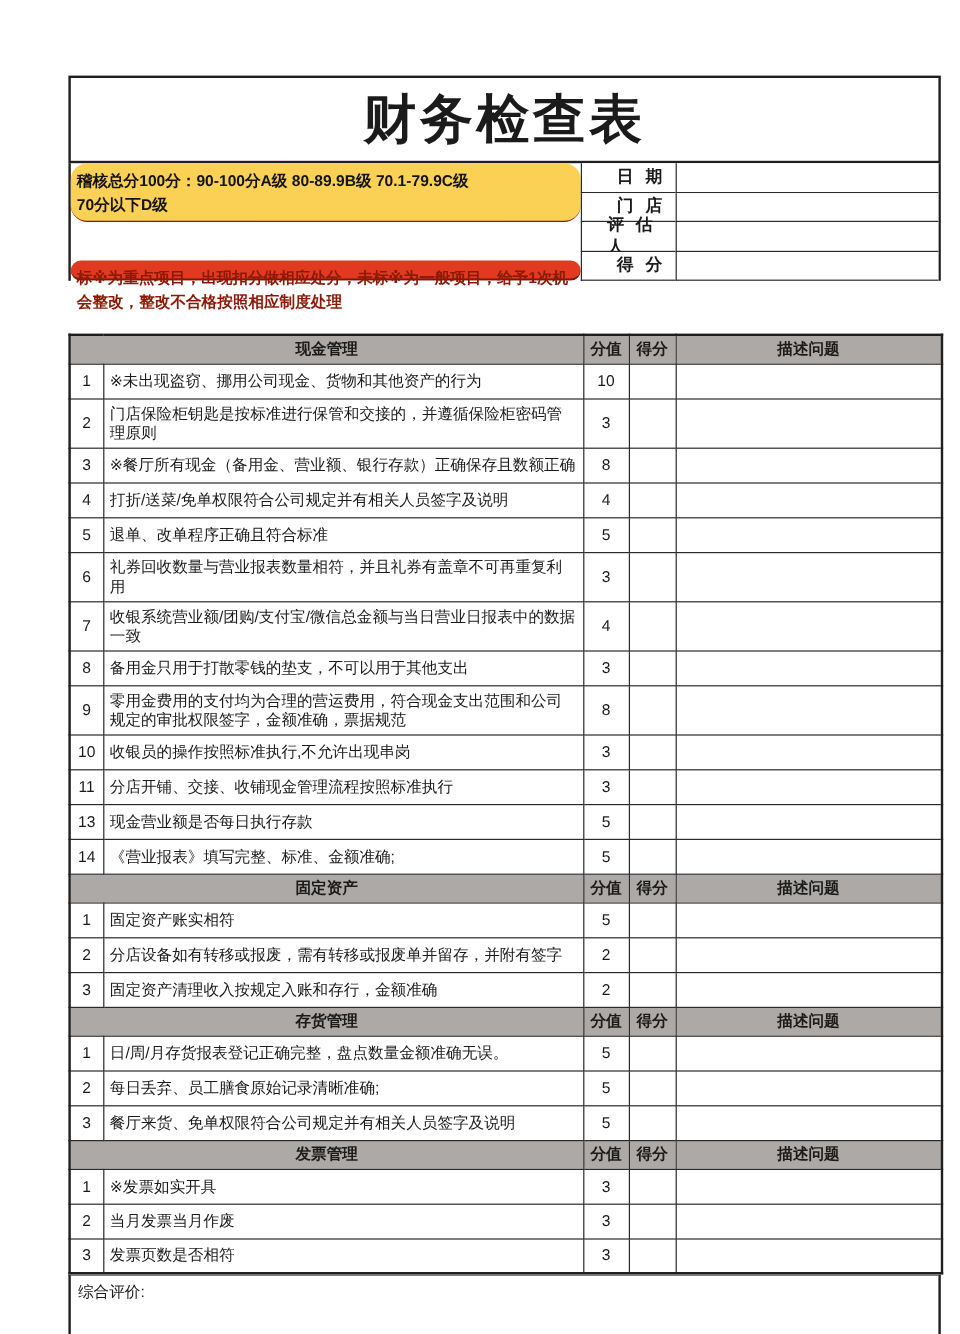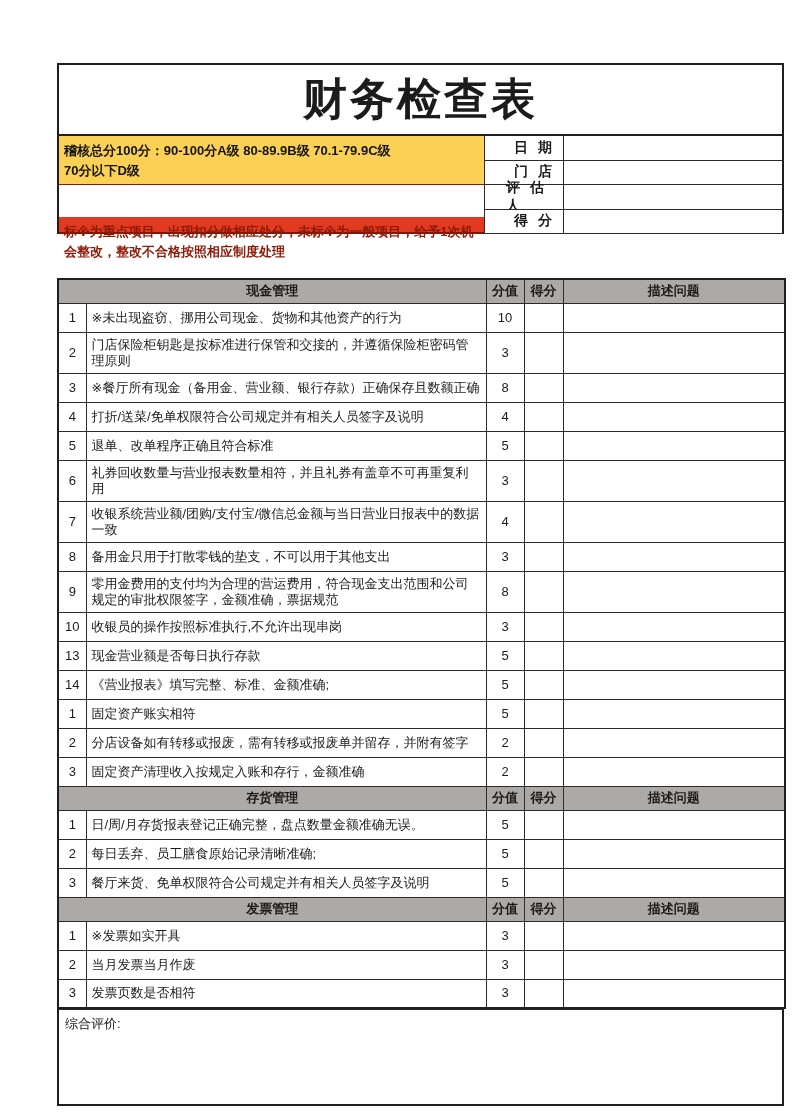--- a/index.html
+++ b/index.html
@@ -8,21 +8,21 @@
   .sheet { position:absolute; left:57px; top:63px; width:727px; }
 
   .title-box { border:2px solid #1f1f1f; height:73px; display:flex;
     align-items:center; justify-content:center; font-size:44px; font-weight:900;
     letter-spacing:3px; background:#fff; }
 
   .info-grid { display:grid; grid-template-columns:425px 79px 1fr;
     grid-template-rows:24.5px 24.5px 24.5px 24.5px;
     border-left:2px solid #1f1f1f; border-right:2px solid #1f1f1f; }
   .note { font-weight:bold; font-size:13px; line-height:1.55; padding:5px 6px 2px 5px;
-    white-space:pre-line; border-bottom:1px solid #5a1a10; }
+    white-space:pre-line; border-bottom:1px solid #5a1a10;border-radius:14px; }
   .note-grading { grid-column:1; grid-row:1/3; background:#FBD155; color:#141414;
     border-bottom:1px solid #8C1A06; }
   .note-priority { grid-column:1; grid-row:3/5; background:#E23A20; color:#8C1A06;
     border-bottom:2px solid #7a170b;margin-top:32px; }
   .info-label { grid-column:2; background:#fff; border-left:1px solid #2b2b2b;
     border-bottom:1px solid #2b2b2b; display:flex; align-items:center;
     justify-content:center; font-weight:bold; font-size:14px; letter-spacing:3px;
     padding-left:21px; }
   .info-value { grid-column:3; background:#fff; border-left:1px solid #2b2b2b;
     border-bottom:1px solid #2b2b2b; }
@@ -146,32 +146,45 @@
           <td class="c1"></td>
         </tr>
         <tr>
           <td class="c0">10</td>
           <td class="c1">收银员的操作按照标准执行,不允许出现串岗</td>
           <td class="c2">3</td>
           <td class="c2"></td>
           <td class="c1"></td>
         </tr>
         <tr>
+          <td class="c0">11</td>
+          <td class="c1">分店开铺、交接、收铺现金管理流程按照标准执行</td>
+          <td class="c2">3</td>
+          <td class="c2"></td>
+          <td class="c1"></td>
+        </tr>
+        <tr>
           <td class="c0">13</td>
           <td class="c1">现金营业额是否每日执行存款</td>
           <td class="c2">5</td>
           <td class="c2"></td>
           <td class="c1"></td>
         </tr>
         <tr>
           <td class="c0">14</td>
           <td class="c1">《营业报表》填写完整、标准、金额准确;</td>
           <td class="c2">5</td>
           <td class="c2"></td>
           <td class="c1"></td>
+        </tr>
+        <tr class="section-row">
+          <td colspan="2">固定资产</td>
+          <td>分值</td>
+          <td>得分</td>
+          <td>描述问题</td>
         </tr>
         <tr>
           <td class="c0">1</td>
           <td class="c1">固定资产账实相符</td>
           <td class="c2">5</td>
           <td class="c2"></td>
           <td class="c1"></td>
         </tr>
         <tr>
           <td class="c0">2</td>

